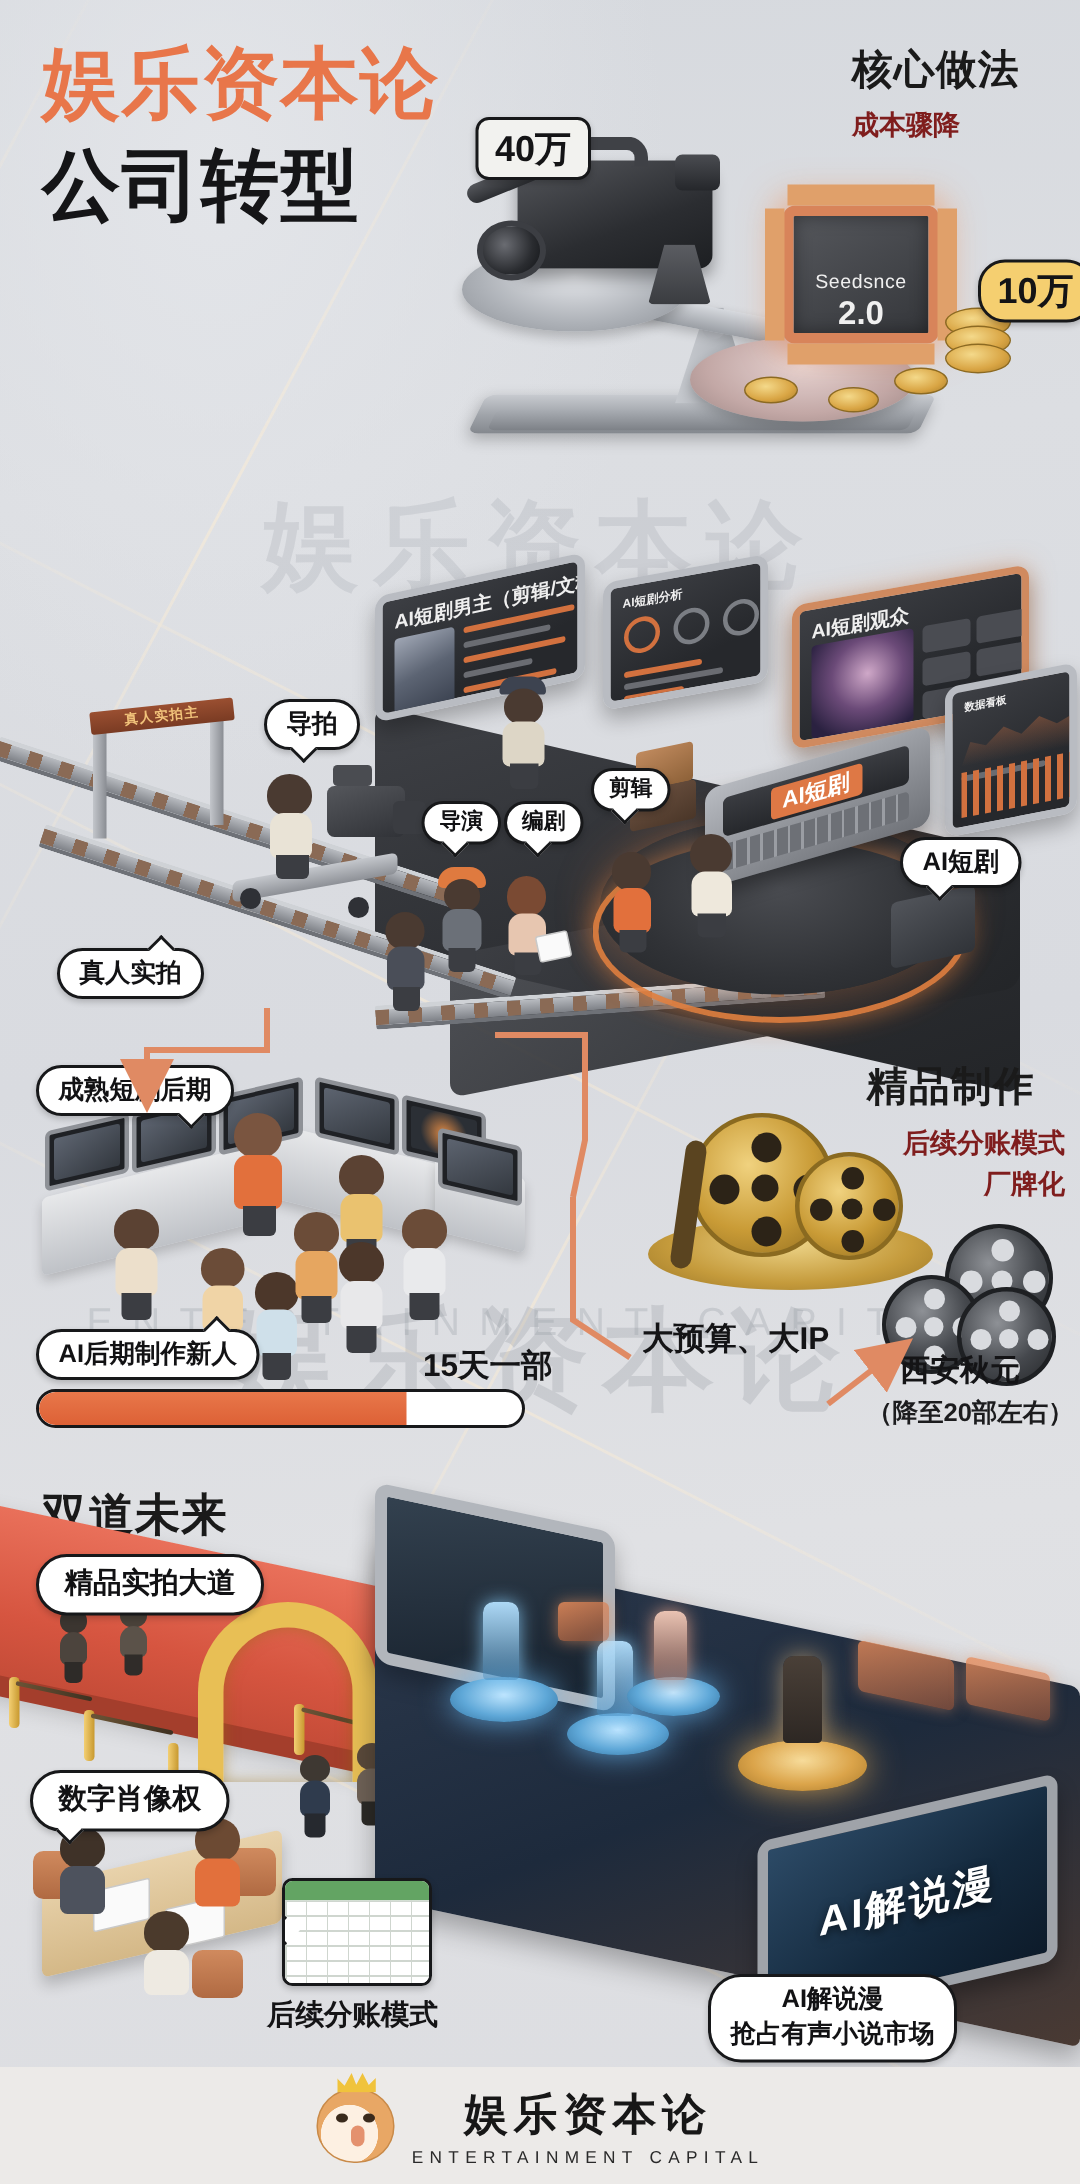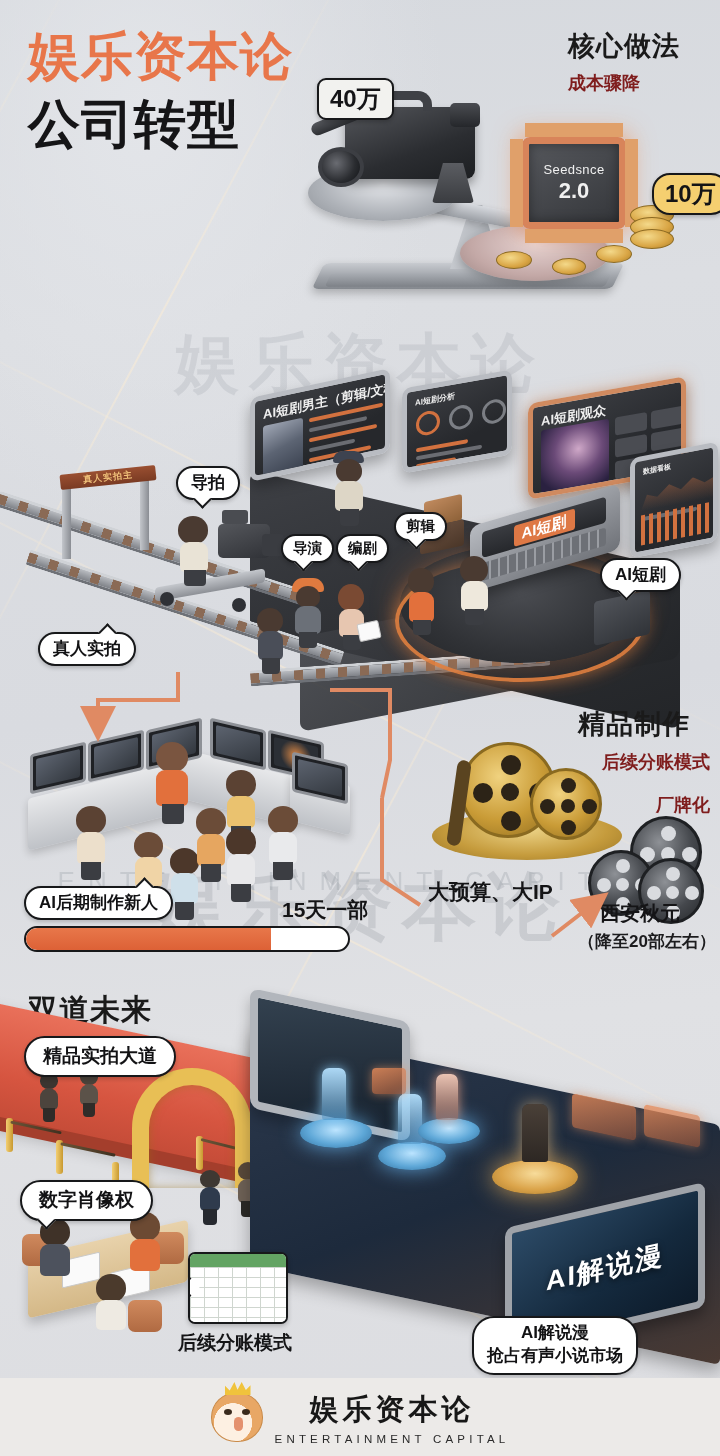--- a/index.html
+++ b/index.html
@@ -121,21 +121,21 @@
   .weight{
     position:absolute; left:132px; top:108px; width:42px; height:40px;
     background:linear-gradient(180deg,#5b5d62,#3a3c40);
     clip-path:polygon(26% 0,74% 0,100% 100%,0 100%); border-radius:4px;
   }
   .chip{
     position:absolute; left:222px; top:82px; width:104px; height:92px; border-radius:8px;
     background:linear-gradient(150deg,#55575c,#35373b);
     border:7px solid #d8845a;
     box-shadow:0 0 22px 6px rgba(238,138,80,.55), inset 0 0 12px rgba(0,0,0,.4);
-    display:flex; flex-direction:column; align-items:center; justify-content:center;
+    display:flex; flex-direction:column; align-items:center; justify-content:flex-end;
     color:#f0f0f0;
   }
   .chip-l1{ font-size:13px; letter-spacing:.4px; }
   .chip-l2{ font-size:22px; font-weight:700; margin-top:1px; }
   .chip-pins{ position:absolute; background:#e0a06a; }
   .coin{
     position:absolute; border-radius:50%;
     background:radial-gradient(ellipse at 40% 35%,#f4d98a,#d9a544 60%,#a97d29);
     border:1.5px solid #8c6a22;
   }
@@ -628,33 +628,37 @@
       <div class="p-body" style="left:1px;top:26px;width:28px;height:32px;background:#e8e8ea;"></div>
       <div class="p-legs" style="left:5px;top:56px;width:20px;height:18px;"></div>
     </div>
     <div class="person" style="left:268px;top:806px;">
       <div class="p-head" style="left:0;top:0;width:30px;height:28px;background:#6b4c38;"></div>
       <div class="p-body" style="left:1px;top:26px;width:28px;height:32px;background:#e9eaec;"></div>
       <div class="p-legs" style="left:5px;top:56px;width:20px;height:18px;"></div>
     </div>
   </div>
 
+  <div class="pill" style="left:24px;top:710px;">
+    <span>成熟短剧后期</span>
+    <span class="tail tail-br"></span>
+  </div>
   <div class="pill" style="left:24px;top:886px;">
     <span>AI后期制作新人</span>
     <span class="tail tail-tr"></span>
   </div>
   <div class="prog-label">15天一部</div>
   <div class="prog-wrap">
     <div class="prog-fill" id="progFill" style="width: 76%;"></div>
   </div>
 
   <div style="position:absolute;left:578px;top:706px;text-align:right;width:132px;">
     <div class="h-sec" style="text-align:left;">精品制作</div>
     <div class="sub-sec" style="margin-top:8px;">后续分账模式</div>
-    <div class="sub-sec" style="margin-top:19px;text-align:right;">厂牌化</div>
+    <div class="sub-sec" style="margin-top:3px;text-align:right;">厂牌化</div>
   </div>
 
   <div>
     <div style="position:absolute;left:432px;top:812px;width:190px;height:48px;border-radius:50%;background:radial-gradient(ellipse at 50% 35%,#edd488,#c59b3c 60%,#9a7526);"></div>
     <div class="reel" style="left:460px;top:742px;width:96px;height:96px;">
       <div class="reel-hole" style="left:38px;top:38px;width:18px;height:18px;"></div>
       <div class="reel-hole" style="left:38px;top:10px;width:20px;height:20px;"></div>
       <div class="reel-hole" style="left:10px;top:38px;width:20px;height:20px;"></div>
       <div class="reel-hole" style="left:66px;top:38px;width:20px;height:20px;"></div>
       <div class="reel-hole" style="left:38px;top:66px;width:20px;height:20px;"></div>

